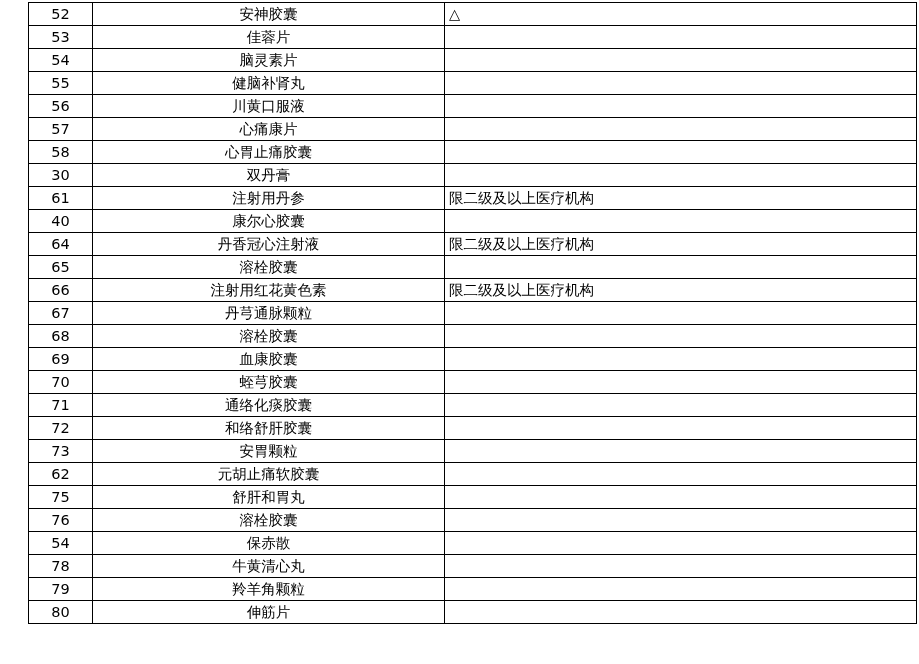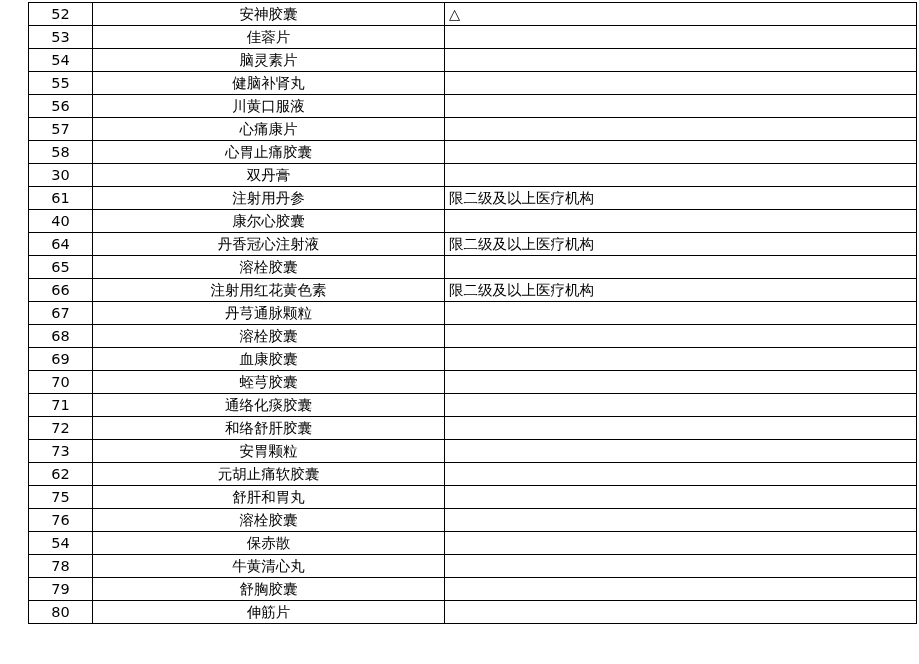--- a/index.html
+++ b/index.html
@@ -184,21 +184,21 @@
           <td class="name">保赤散</td>
           <td class="note"></td>
         </tr>
         <tr>
           <td class="num">78</td>
           <td class="name">牛黄清心丸</td>
           <td class="note"></td>
         </tr>
         <tr>
           <td class="num">79</td>
-          <td class="name">舒胸胶囊</td>
+          <td class="name">羚羊角颗粒</td>
           <td class="note"></td>
         </tr>
         <tr>
           <td class="num">80</td>
           <td class="name">伸筋片</td>
           <td class="note"></td>
         </tr>
       </tbody>
   </table>
 </div>

